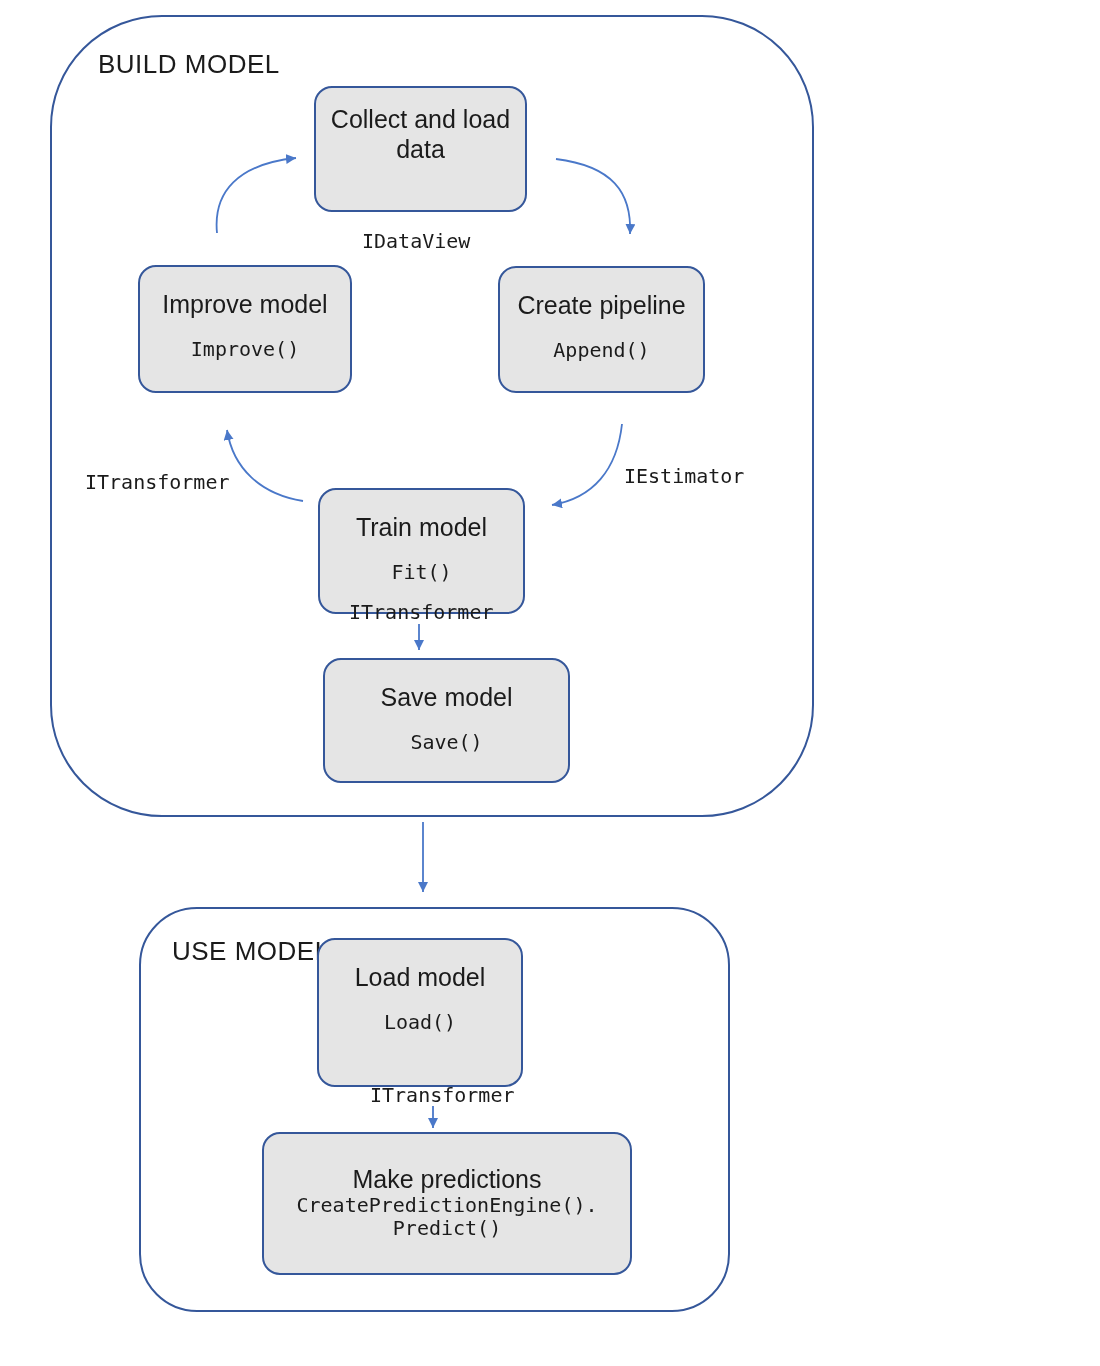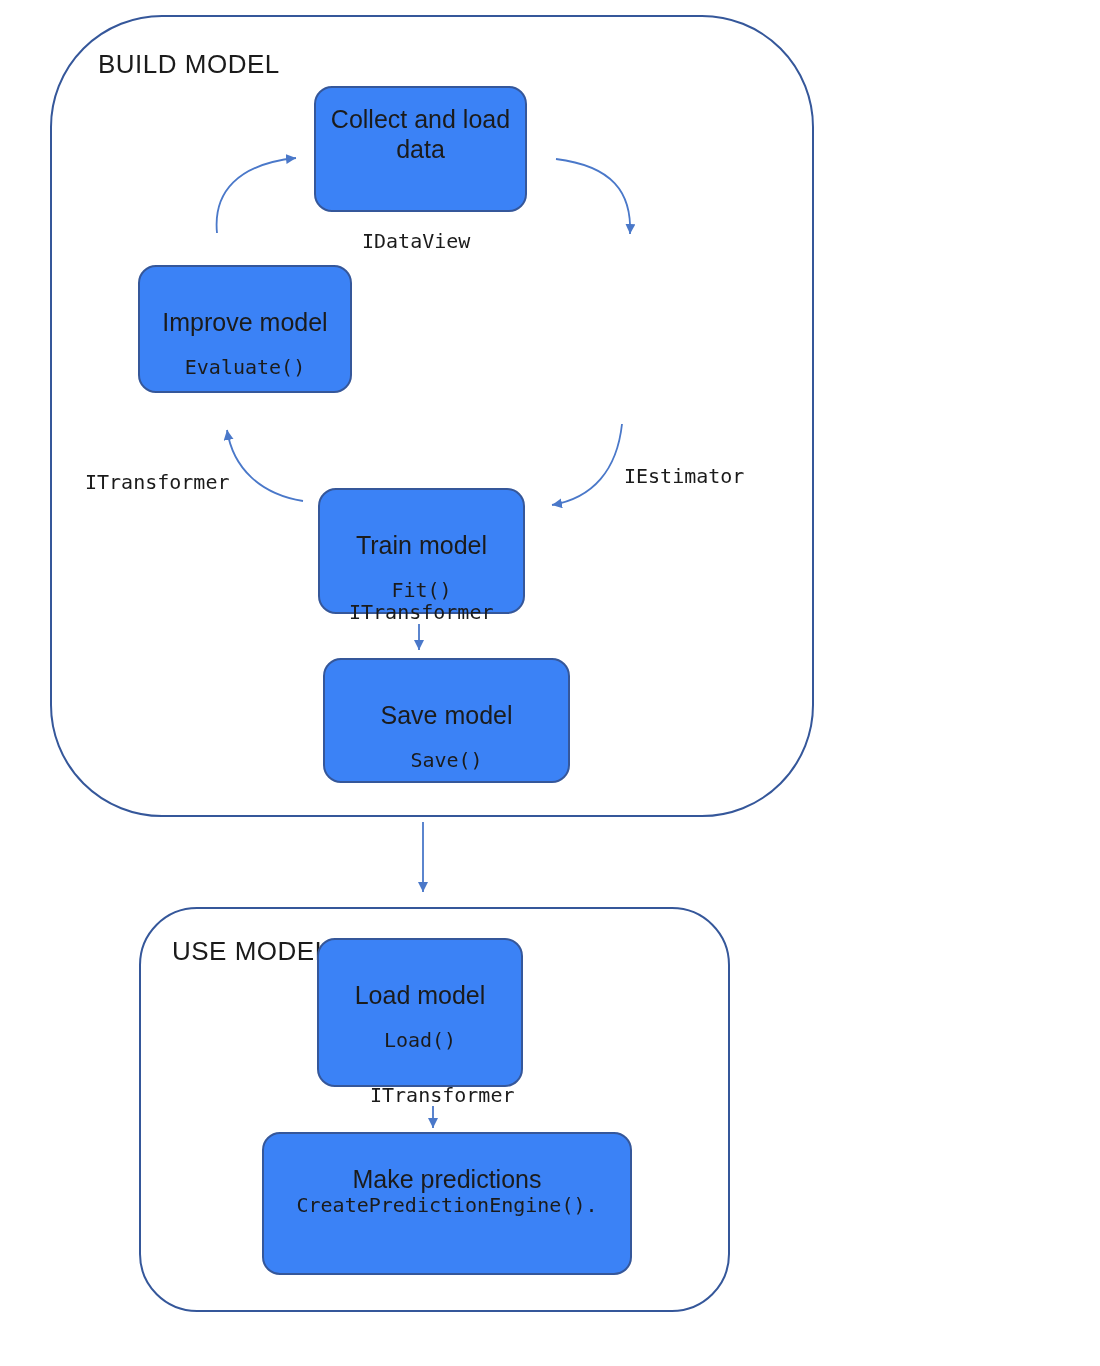--- a/index.html
+++ b/index.html
@@ -27,40 +27,40 @@
     position: absolute;
     font-size: 26px;
     color: var(--text);
     letter-spacing: 0.5px;
     white-space: nowrap;
   }
   .node {
     position: absolute;
     border: 2px solid var(--border);
     border-radius: 18px;
-    background: #3b82f6;
+    background: #e5e5e5;
     display: flex;
     flex-direction: column;
     align-items: center;
     text-align: center;
   }
   .node-title {
     font-size: 25px;
     line-height: 30px;
     color: var(--text);
   }
   .node-code {
     font-family: "DejaVu Sans Mono", monospace;
     font-size: 20px;
     line-height: 23px;
     color: var(--text);
     white-space: nowrap;
   }
   .node-code.wrap { white-space: normal; }
-  .pad-std { padding-top: 40px; }
+  .pad-std { padding-top: 22px; }
   .pad-std .node-code { margin-top: 19px; }
   .pad-collect { padding-top: 16px; }
   .pad-collect .node-title { max-width: 196px; }
   .pad-predict { padding-top: 30px; }
   .pad-predict .node-code { }
   .iface-label {
     position: absolute;
     font-family: "DejaVu Sans Mono", monospace;
     font-size: 20px;
     line-height: 20px;
@@ -96,23 +96,27 @@
 
   <div class="container-frame frame-build"></div>
   <div class="section-title" style="left:98px; top:49px;">BUILD MODEL</div>
 
   <div class="node pad-collect" style="left:314px; top:86px; width:213px; height:126px;">
     <div class="node-title">Collect and load data</div>
   </div>
 
   <div class="node pad-std" style="left:138px; top:265px; width:214px; height:128px;">
     <div class="node-title">Improve model</div>
-    <div class="node-code">Evaluate()</div>
+    <div class="node-code">Improve()</div>
   </div>
 
+  <div class="node pad-std" style="left:498px; top:266px; width:207px; height:127px;">
+    <div class="node-title">Create pipeline</div>
+    <div class="node-code">Append()</div>
+  </div>
 
   <div class="node pad-std" style="left:318px; top:452px; width:207px; height:126px;margin-top:36px;">
     <div class="node-title">Train model</div>
     <div class="node-code">Fit()</div>
   </div>
 
   <div class="node pad-std" style="left:323px; top:658px; width:247px; height:125px;">
     <div class="node-title">Save model</div>
     <div class="node-code">Save()</div>
   </div>
@@ -129,16 +133,17 @@
     <div class="node-title">Load model</div>
     <div class="node-code">Load()</div>
   </div>
 
   <div class="iface-label" style="left:370px; top:1085px;">ITransformer</div>
 
   <div class="node pad-predict" style="left:262px; top:1132px; width:370px; height:143px;">
     <div class="node-title">Make predictions</div>
     <div class="node-code wrap">
       <div>CreatePredictionEngine().</div>
+      <div>Predict()</div>
     </div>
   </div>
 
 </div>
 
 </body></html>

